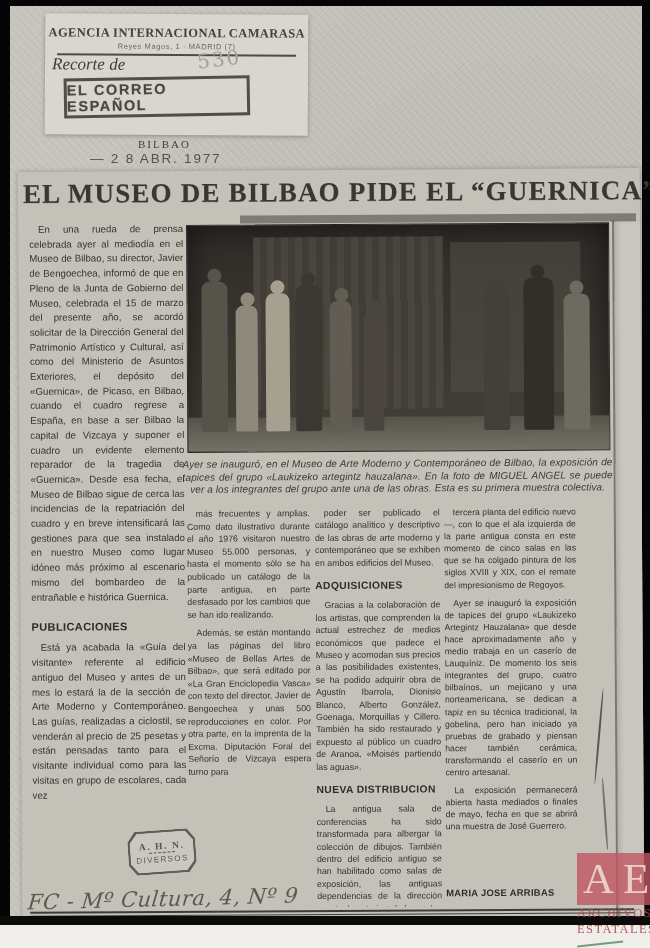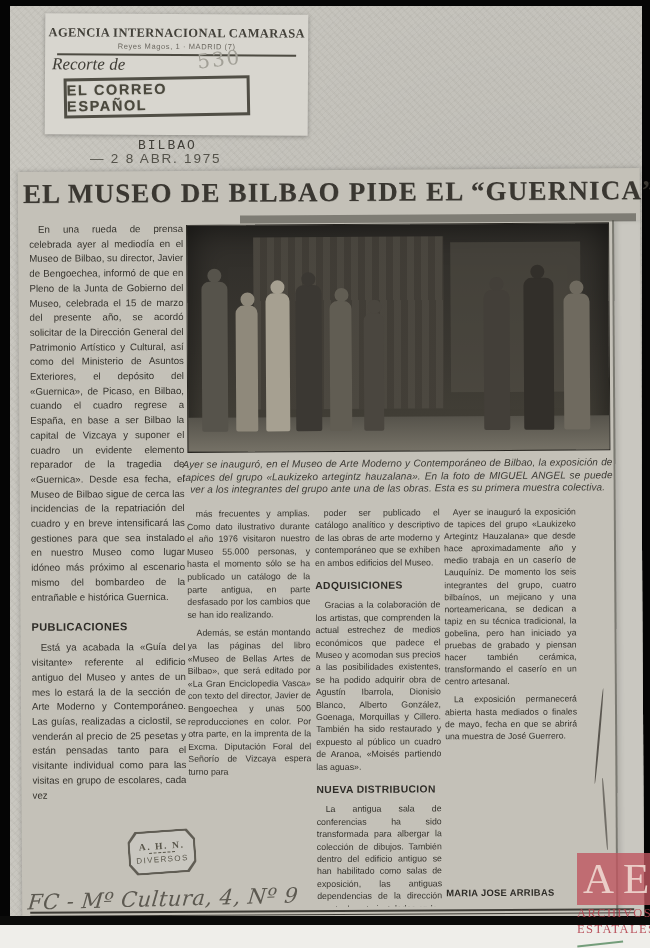--- a/index.html
+++ b/index.html
@@ -45,22 +45,22 @@
     font-size:20px; letter-spacing:2px; color:#a2a097; transform:rotate(-7deg); }
   .stamp-box {
     position:absolute; left:19px; top:63px; width:186px; height:40px;
     border:3px solid #504e45; transform:rotate(-1.3deg);
     display:flex; align-items:center; justify-content:center;
     font-weight:bold; font-size:14.5px; letter-spacing:1.6px; color:#4a483d;
     text-shadow:0 0 1px rgba(74,72,61,.5);
   }
 
   
-  .dateline-city { position:absolute; left:138px; top:138px; font-size:13px;
-    letter-spacing:2px; color:#403e38; z-index:2; font-family:Liberation Mono, monospace; }
+  .dateline-city { position:absolute; left:138px; top:138px; font-size:11px;
+    letter-spacing:2px; color:#403e38; z-index:2; font-family:Liberation Serif, serif; }
   .date-stamp { position:absolute; left:90px; top:151px; font-size:13.5px;
     letter-spacing:1.8px; color:#54524a; z-index:2; }
 
   
   .clipping {
     position:absolute; left:20px; top:170px; width:622px; height:752px;
     background:#c4c1b8; transform:rotate(-.35deg); z-index:1;
     box-shadow:0 0 5px rgba(0,0,0,.25);
   }
   .clip-cut { position:absolute; left:594px; top:52px; width:28px; height:700px;
@@ -174,21 +174,21 @@
   <div class="slip">
     <div class="slip-name">AGENCIA INTERNACIONAL CAMARASA</div>
     <div class="slip-address">Reyes Magos, 1 · MADRID (7)</div>
     <div class="slip-rule"></div>
     <div class="slip-recorte">Recorte de</div>
     <div class="slip-number">530</div>
     <div class="stamp-box">EL CORREO ESPAÑOL</div>
   </div>
 
   <div class="dateline-city">BILBAO</div>
-  <div class="date-stamp">— 2 8 ABR. 1975</div>
+  <div class="date-stamp">— 2 8 ABR. 1977</div>
 
   <div class="clipping">
     <div class="clip-cut"></div>
     <div class="headline">EL MUSEO DE BILBAO PIDE EL “GUERNICA”</div>
     <div class="top-shade"></div>
 
     <div class="photo">
       <div class="tapestry"></div>
       <div class="wall-patch"></div>
       <div class="floor"></div>
@@ -218,20 +218,21 @@
 
     <div class="col col-3">
       <p>poder ser publicado el catálogo analítico y descriptivo de las obras de arte moderno y contemporáneo que se exhiben en ambos edificios del Museo.</p>
       <div class="sec-head">ADQUISICIONES</div>
       <p>Gracias a la colaboración de los artistas, que comprenden la actual estrechez de medios económicos que padece el Museo y acomodan sus precios a las posibilidades existentes, se ha podido adquirir obra de Agustín Ibarrola, Dionisio Blanco, Alberto González, Goenaga, Morquillas y Cillero. También ha sido restaurado y expuesto al público un cuadro de Aranoa, «Moisés partiendo las aguas».</p>
       <div class="sec-head">NUEVA DISTRIBUCION</div>
       <p>La antigua sala de conferencias ha sido transformada para albergar la colección de dibujos. También dentro del edificio antiguo se han habilitado como salas de exposición, las antiguas dependencias de la dirección —actualmente instaladas en la</p>
     </div>
 
     <div class="col col-4">
+      <p>tercera planta del edificio nuevo—, con lo que el ala izquierda de la parte antigua consta en este momento de cinco salas en las que se ha colgado pintura de los siglos XVIII y XIX, con el remate del impresionismo de Regoyos.</p>
       <p>Ayer se inauguró la exposición de tapices del grupo «Laukizeko Artegintz Hauzalana» que desde hace aproximadamente año y medio trabaja en un caserío de Lauquíniz. De momento los seis integrantes del grupo, cuatro bilbaínos, un mejicano y una norteamericana, se dedican a tapiz en su técnica tradicional, la gobelina, pero han iniciado ya pruebas de grabado y piensan hacer también cerámica, transformando el caserío en un centro artesanal.</p>
       <p>La exposición permanecerá abierta hasta mediados o finales de mayo, fecha en que se abrirá una muestra de José Guerrero.</p>
     </div>
 
     <div class="byline">MARIA JOSE ARRIBAS</div>
     <div class="double-rule"></div>
   </div>
 
   <div class="hair hair-1"></div>
   <div class="hair hair-2"></div>

